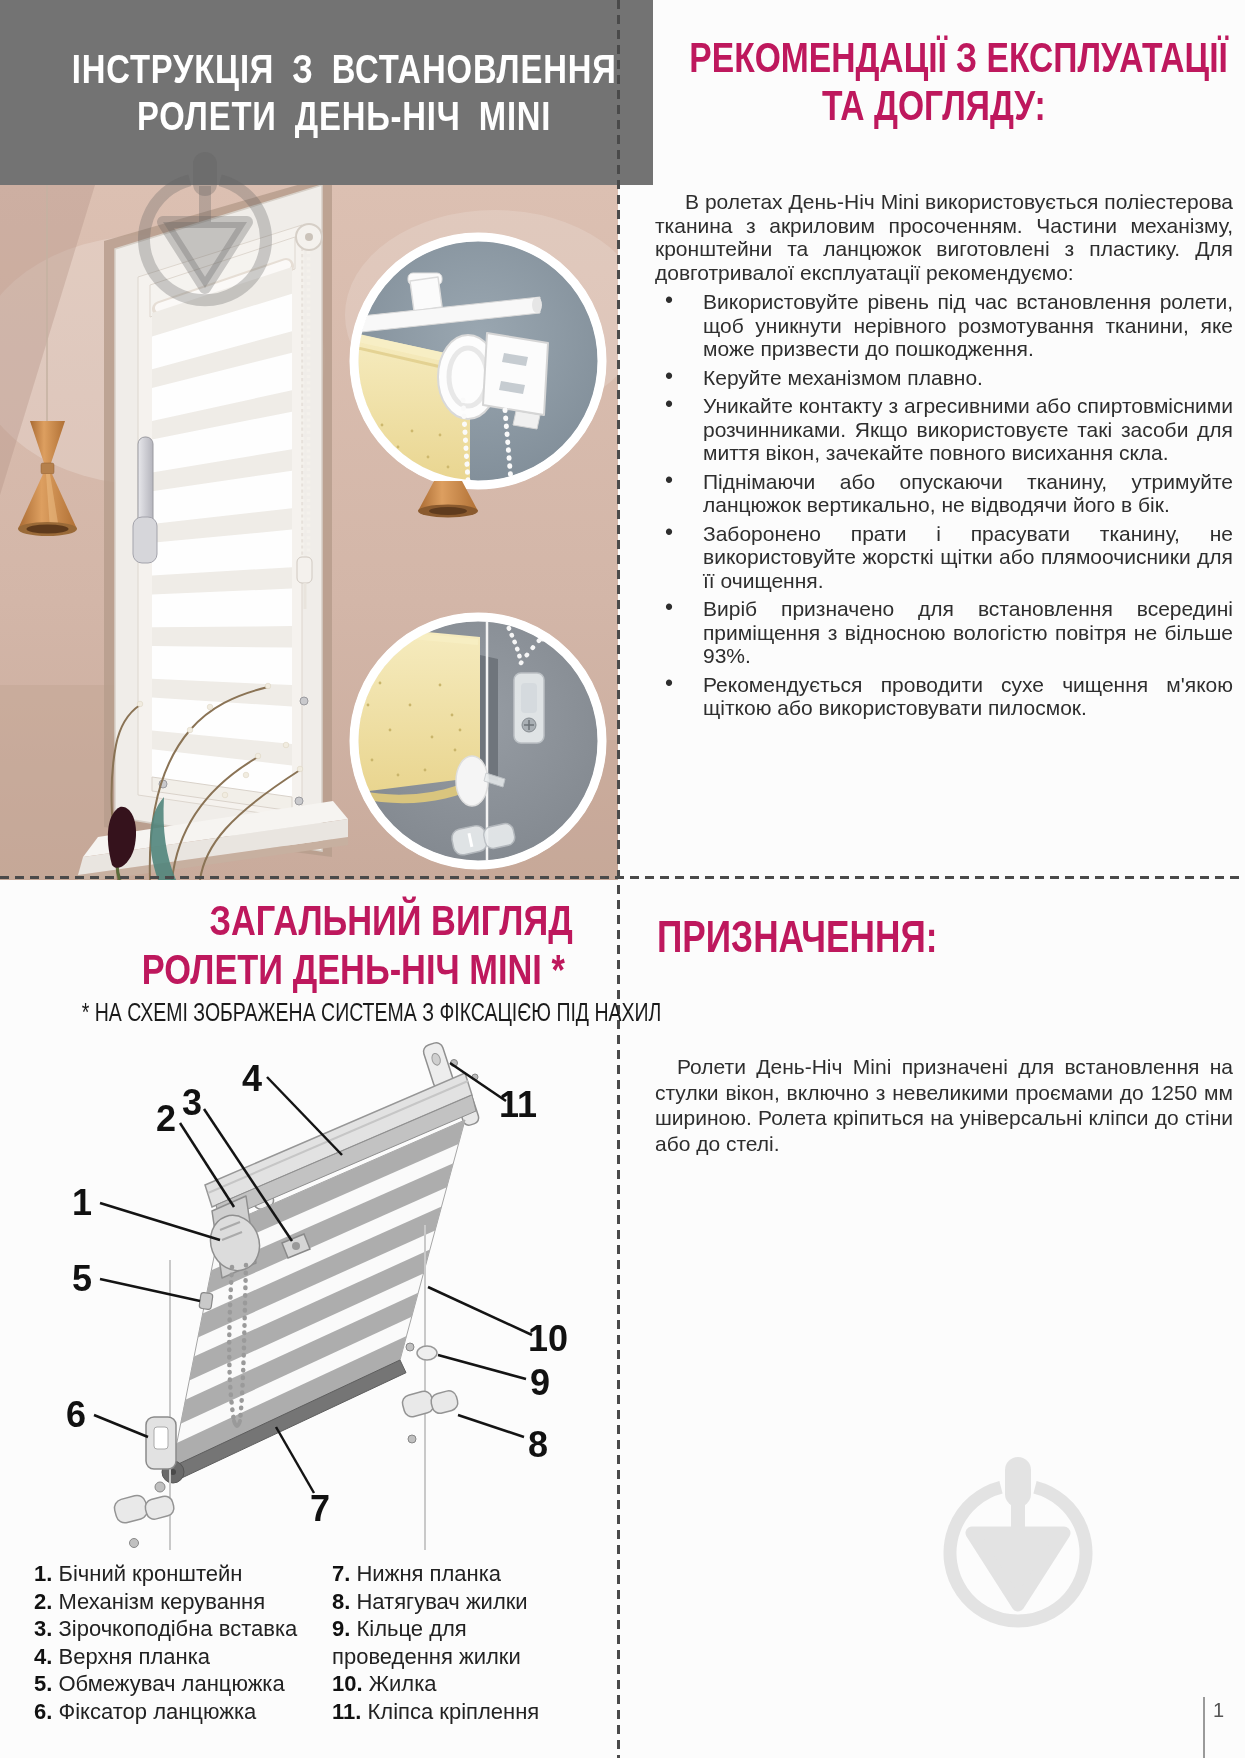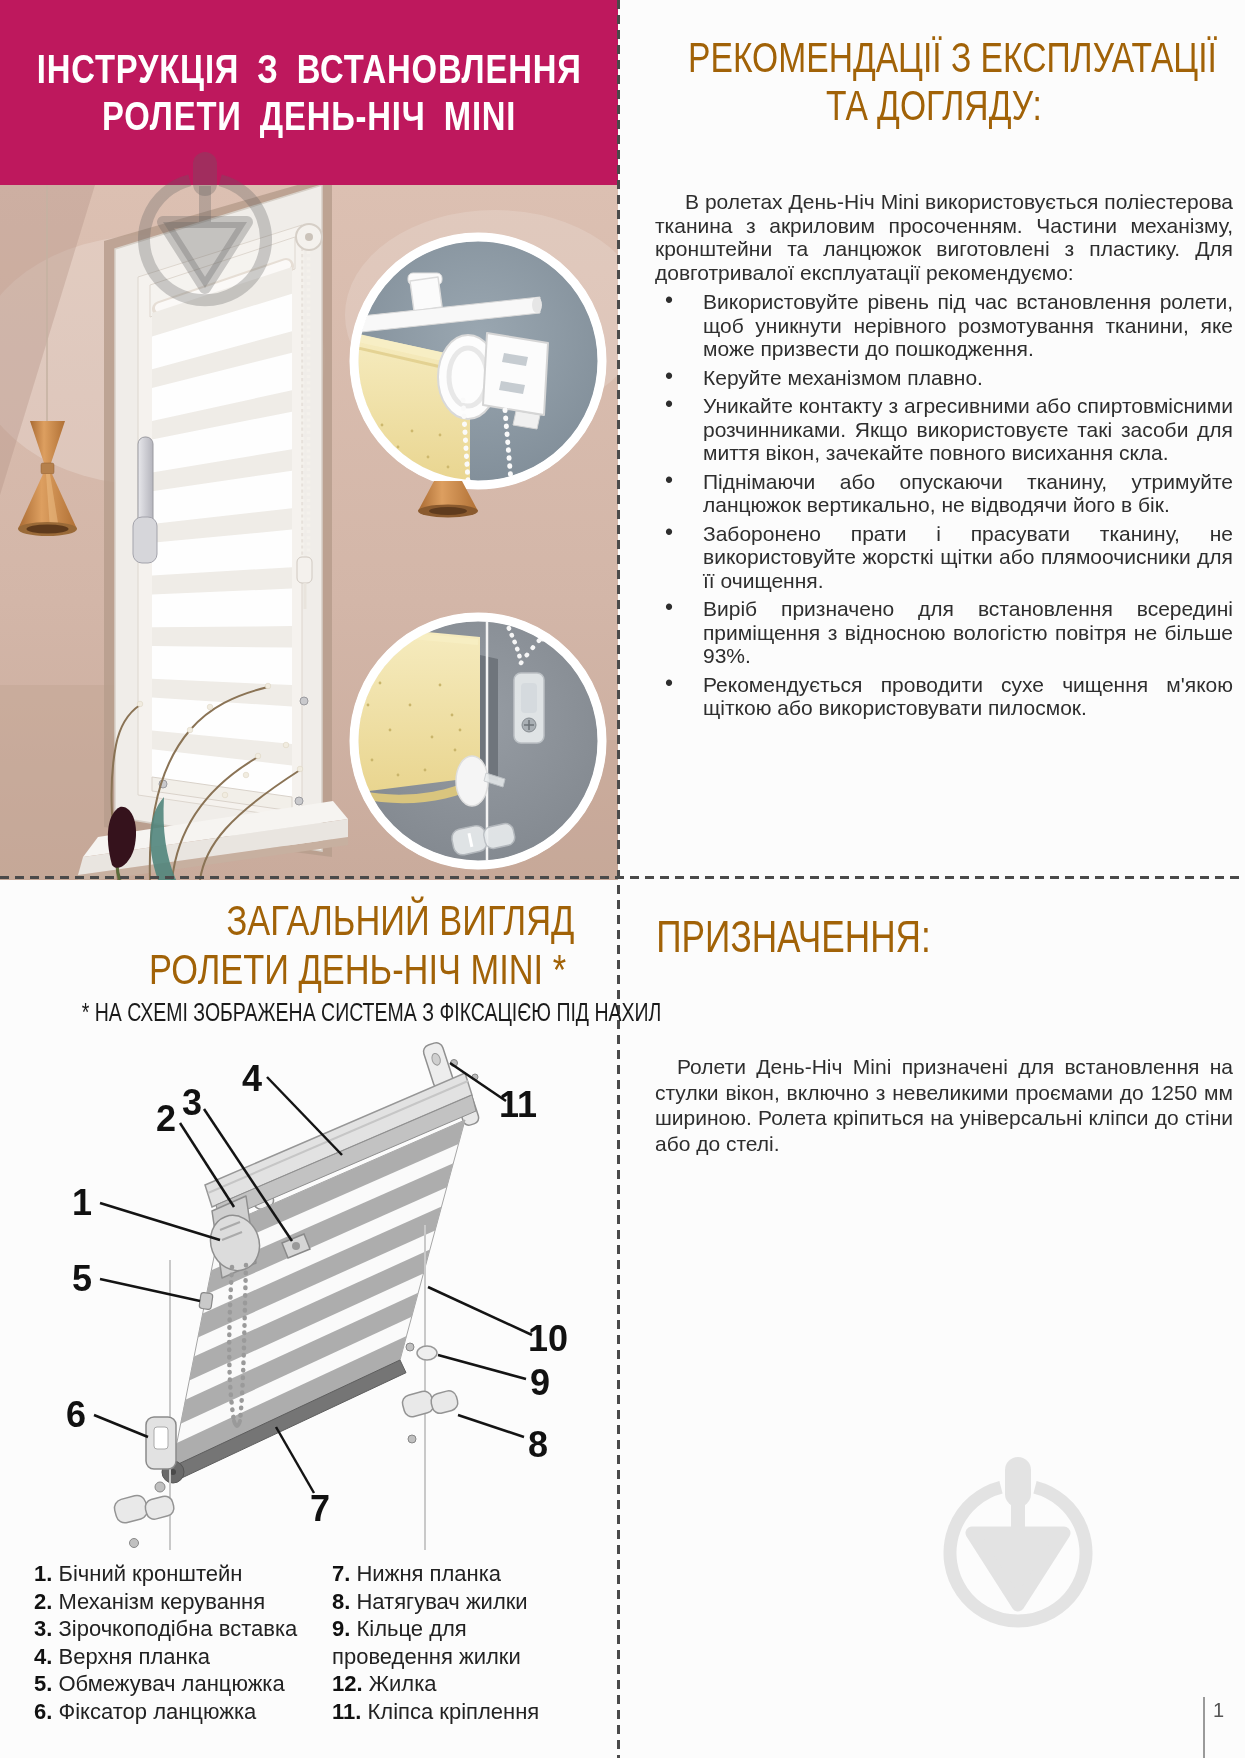--- a/index.html
+++ b/index.html
@@ -4,27 +4,27 @@
 <style>
   html,body{margin:0;padding:0;background:#e8e8e8;}
   .page{position:relative;width:1245px;height:1758px;background:#fcfcfc;overflow:hidden;
         font-family:"Liberation Sans",sans-serif;color:#1a1a1a;}
   
   .vdash{position:absolute;left:617px;top:0;width:3px;height:1758px;
          background:repeating-linear-gradient(180deg,#4a4a4a 0 9px,transparent 9px 15px);}
   .hdash{position:absolute;left:0;top:876px;width:1245px;height:3px;
          background:repeating-linear-gradient(90deg,#4a4a4a 0 9px,transparent 9px 15px);}
   
-  .banner{position:absolute;left:0;top:0;width:618px;height:185px;background:#be185d;
-          display:flex;align-items:center;justify-content:center;}
+  .banner{position:absolute;left:0;top:0;width:618px;height:185px;background:#737373;
+          display:flex;align-items:center;justify-content:center;padding-left:35px;}
   .banner .tt{color:#fff;text-align:center;font-weight:bold;font-size:40px;line-height:47px;
               letter-spacing:1px;word-spacing:10px;transform:scaleX(.82);white-space:nowrap;}
   
   .cond{display:inline-block;transform:scaleX(.8);transform-origin:50% 50%;white-space:nowrap;}
-  .h-black{font-weight:normal;color:#a16207;}
+  .h-black{font-weight:bold;color:#be185d;}
   
   .rcol{position:absolute;left:622px;top:0;width:623px;height:876px;}
   .rec-title{position:absolute;top:34px;left:0;width:100%;text-align:center;
              font-size:42px;line-height:48px;}
   .body-txt{font-size:21px;line-height:23.5px;color:#2e2e2e;text-align:justify;}
   .intro{position:absolute;top:169px;left:33px;width:578px;text-indent:30px;}
   .bullets{position:absolute;top:290px;left:33px;width:578px;margin:0;padding:0;list-style:none;}
   .bullets li{position:relative;padding-left:48px;margin-bottom:5px;}
   .bullets li::before{content:"\2022";position:absolute;left:10px;top:-1px;font-size:23px;color:#2e2e2e;}
   
@@ -426,21 +426,21 @@
       <div class="it"><b>3.</b> <span>Зірочкоподібна вставка</span></div>
       <div class="it"><b>4.</b> <span>Верхня планка</span></div>
       <div class="it"><b>5.</b> <span>Обмежувач ланцюжка</span></div>
       <div class="it"><b>6.</b> <span>Фіксатор ланцюжка</span></div>
     </div>
     <div class="col2">
       <div class="it"><b>7.</b> <span>Нижня планка</span></div>
       <div class="it"><b>8.</b> <span>Натягувач жилки</span></div>
       <div class="it"><b>9.</b> <span>Кільце для
 проведення жилки</span></div>
-      <div class="it"><b>12.</b> <span>Жилка</span></div>
+      <div class="it"><b>10.</b> <span>Жилка</span></div>
       <div class="it"><b>11.</b> <span>Кліпса кріплення</span></div>
     </div>
   </div>
 
   <svg class="wm-brand" viewBox="0 0 180 205">
     <g stroke="#e3e3e3" fill="#e3e3e3">
       <path d="M105,32.2 A68,68 0 1 1 71,32.2" fill="none" stroke-width="13"></path>
       <rect x="75" y="2" width="26" height="50" rx="13" stroke="none"></rect>
       <rect x="81" y="40" width="14" height="40" stroke="none"></rect>
       <path d="M42,78 L134,78 L88,150 Z" stroke-width="13" stroke-linejoin="round"></path>

